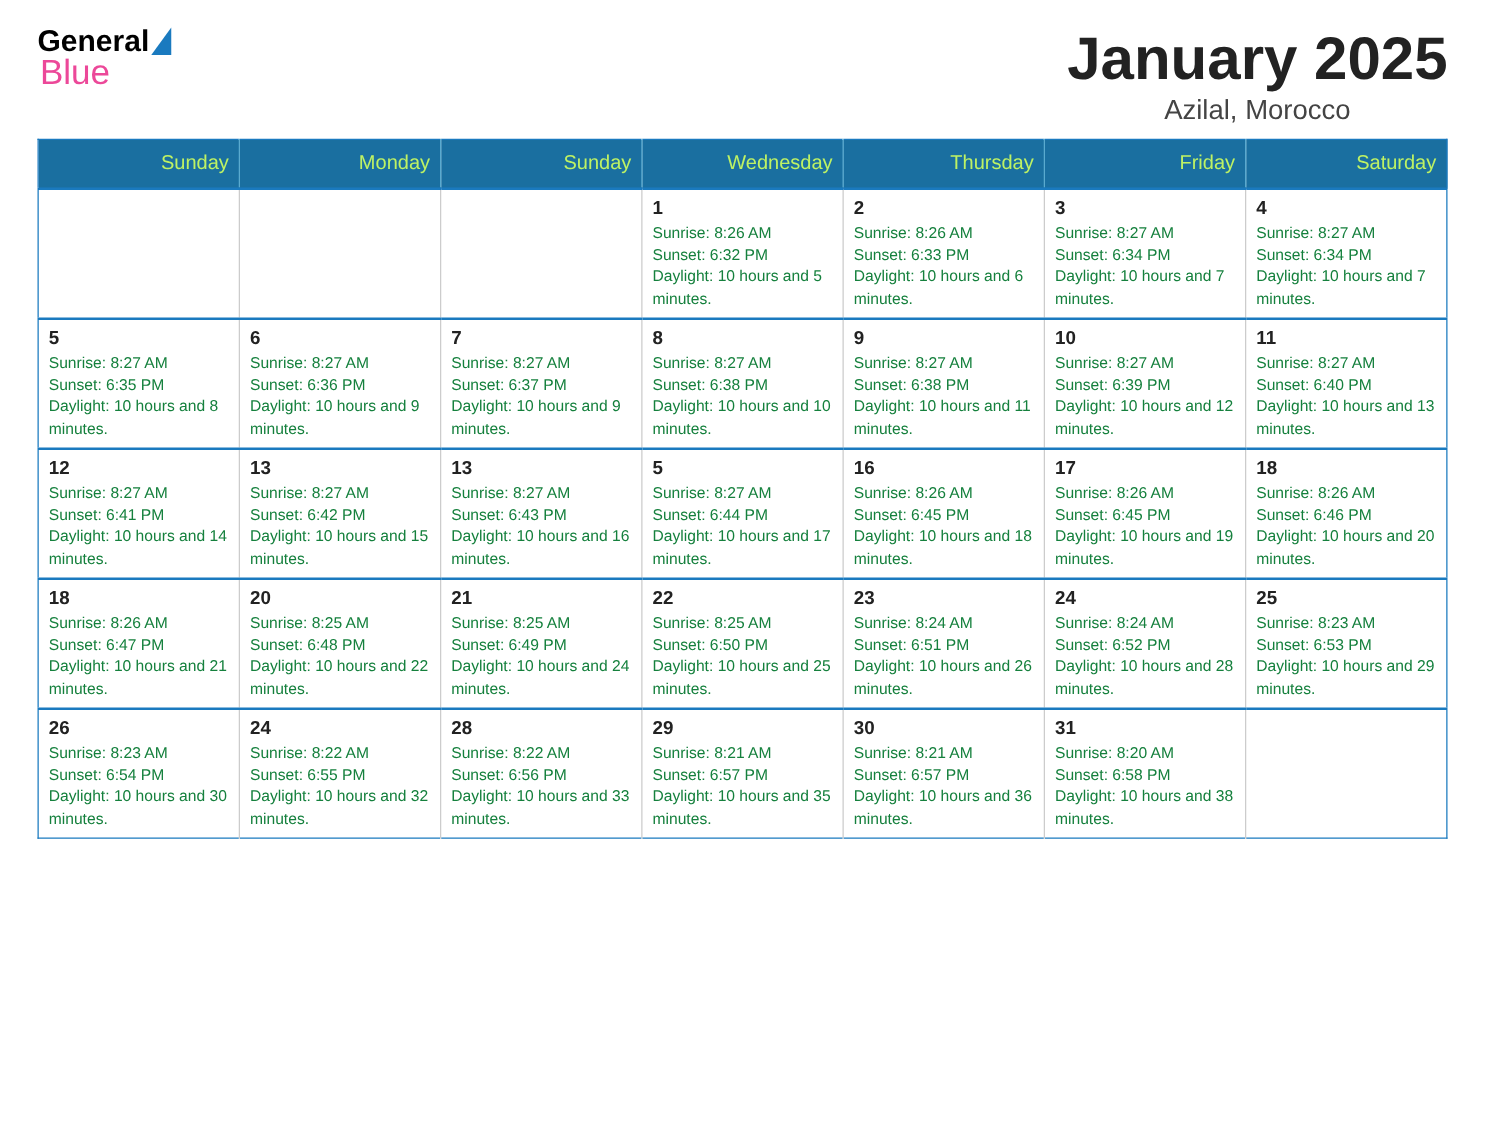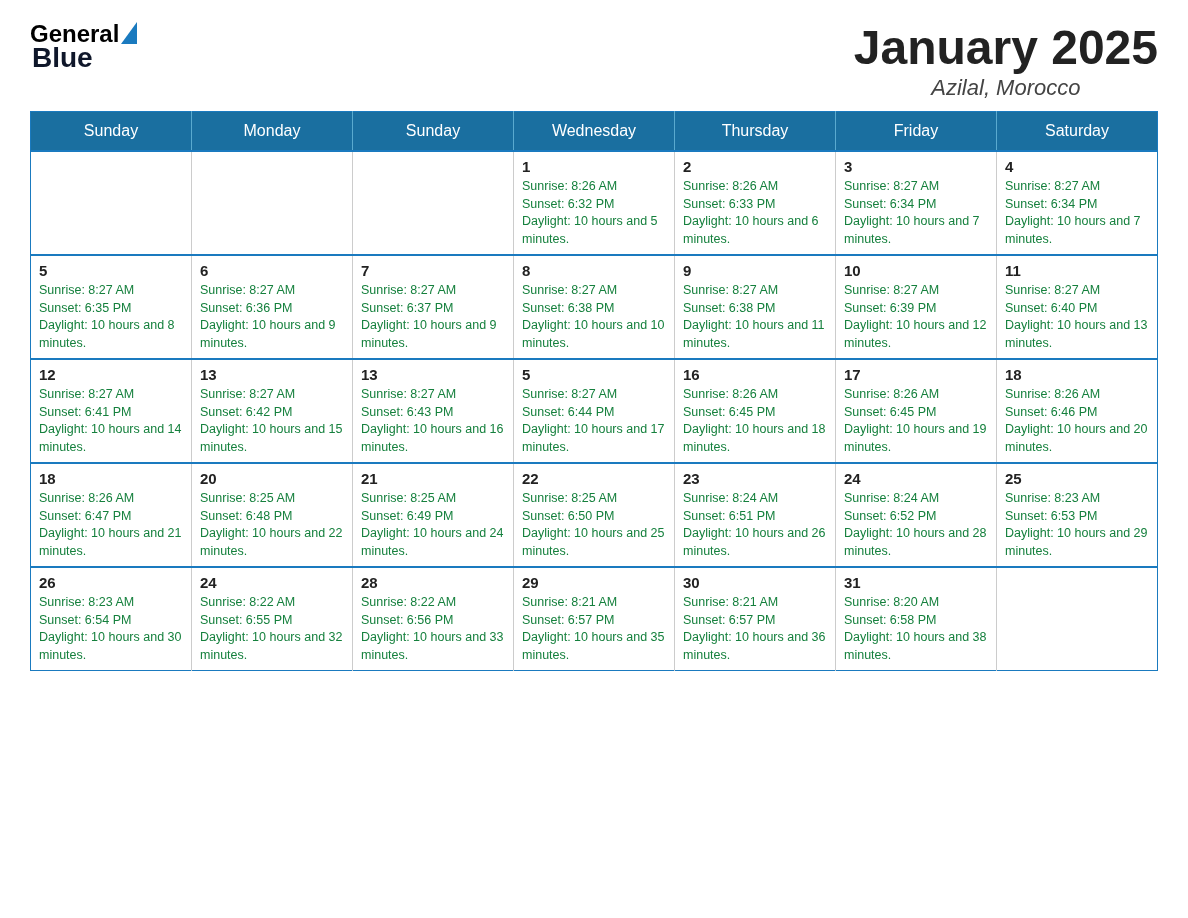--- a/index.html
+++ b/index.html
@@ -21,49 +21,48 @@
       align-items: center;
       gap: 4px;
     }
     .logo-text-general {
       font-size: 24px;
       font-weight: bold;
       color: #000000;
     }
     .logo-text-blue {
       font-size: 28px;
-      font-weight: bold;
-      color: #0f172a;
+      font-weight: normal;
+      color: #ec4899;
     }
     .title-block {
       text-align: center;
     }
     .title-block h1 {
       font-size: 48px;
       font-weight: bold;
       color: #222;
     }
     .title-block h2 {
       font-size: 22px;
       font-weight: normal;
       color: #444;
-      font-style: italic;
     }
     .calendar {
       width: 100%;
       border-collapse: collapse;
       border: 1px solid #1a7abf;
     }
     .calendar thead tr th {
       background-color: #1a6fa0;
-      color: #ffffff;
+      color: #bef264;
       font-size: 16px;
       font-weight: normal;
-      padding: 10px 22px;
-      text-align: center;
+      padding: 10px 8px;
+      text-align: right;
       border-right: 1px solid #5aaacf;
     }
     .calendar thead tr th:last-child {
       border-right: none;
     }
     .calendar tbody tr td {
       vertical-align: top;
       padding: 6px 8px;
       border-top: 2px solid #1a7abf;
       border-right: 1px solid #ccc;

